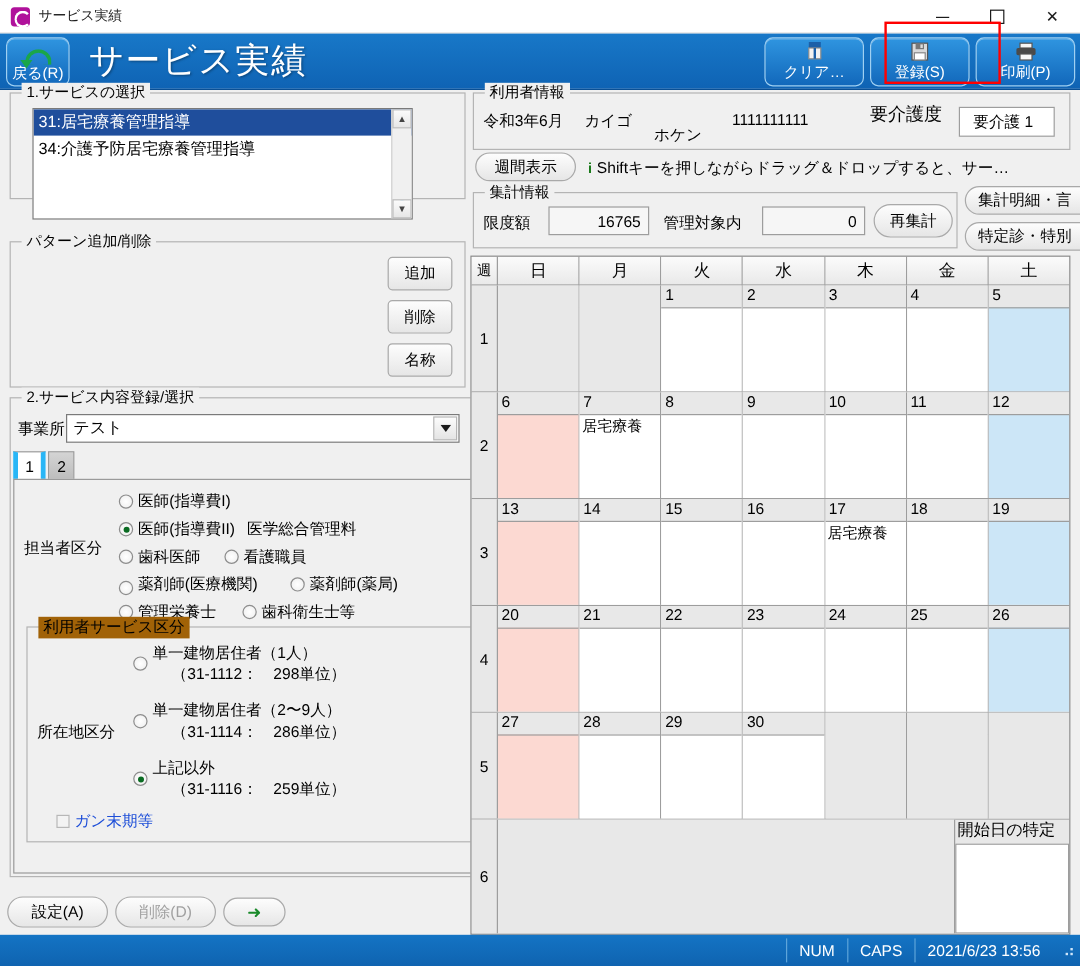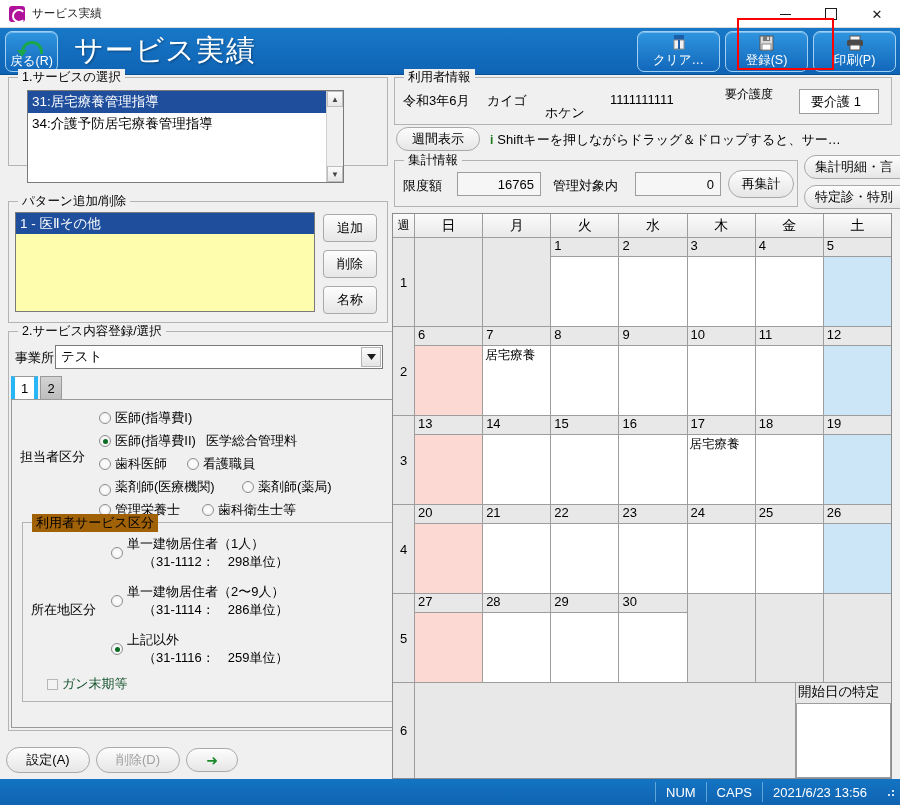--- a/index.html
+++ b/index.html
@@ -284,23 +284,20 @@
     <div class="sb">
       <div class="sb-arrow">▲</div>
       <div class="sb-thumb"></div>
       <div class="sb-arrow bottom">▼</div>
     </div>
   </div>
 </div>
 
 <div class="gbox" id="pat-group">
   <div class="legend">パターン追加/削除</div>
-  <div class="yellowbox">
-    <div class="sel">1 - 医Ⅱその他</div>
-  </div>
   <div class="btn pat-btn" style="top:12px;">追加</div>
   <div class="btn pat-btn" style="top:48px;">削除</div>
   <div class="btn pat-btn" style="top:84px;">名称</div>
 </div>
 
 <div class="gbox" id="svc2-group">
   <div class="legend">2.サービス内容登録/選択</div>
 
   <div class="lbl" style="left:6px;top:17px;">事業所</div>
   <div class="combo" style="left:46px;top:13px;width:328px;">
@@ -381,35 +378,35 @@
       </div>
 
       <div style="position:absolute;left:88px;top:108px;display:flex;align-items:center;">
         <span class="rdot on"></span>
         <div>
           <div>上記以外</div>
           <div style="padding-left:16px;">（31-1116：　259単位）</div>
         </div>
       </div>
 
-      <div style="position:absolute;left:24px;top:152px;display:flex;align-items:center;color:#14532d;">
+      <div style="position:absolute;left:24px;top:152px;display:flex;align-items:center;color:#1d4ed8;">
         <span class="chk"></span>
         <span>ガン末期等</span>
       </div>
     </div>
   </div>
 </div>
 
 <div class="gbox" id="user-group">
   <div class="legend">利用者情報</div>
   <div style="position:absolute;left:8px;top:14px;">令和3年6月</div>
   <div style="position:absolute;left:92px;top:14px;">カイゴ</div>
   <div style="position:absolute;left:150px;top:14px;margin-top:12px;">ホケン</div>
   <div style="position:absolute;left:215px;top:14px;">1111111111</div>
-  <div style="position:absolute;left:330px;top:8px;font-size:12px;">要介護度</div>
+  <div style="position:absolute;left:330px;top:8px;font-size:15px;">要介護度</div>
   <div class="field-ro" style="position:absolute;left:404px;top:11px;width:80px;height:25px;justify-content:center;background:#fff;">要介護 1</div>
 </div>
 
 <div class="btn" style="position:absolute;left:396px;top:127px;width:84px;height:24px;border-radius:12px;">週間表示</div>
 <div style="position:absolute;left:490px;top:131px;font-size:13px;display:flex;align-items:center;">
   <span style="color:#1a7a1a;font-weight:bold;font-size:12px;margin-right:4px;">i</span>
   <span>Shiftキーを押しながらドラッグ＆ドロップすると、サー…</span>
 </div>
 
 <div class="gbox" id="agg-group">

